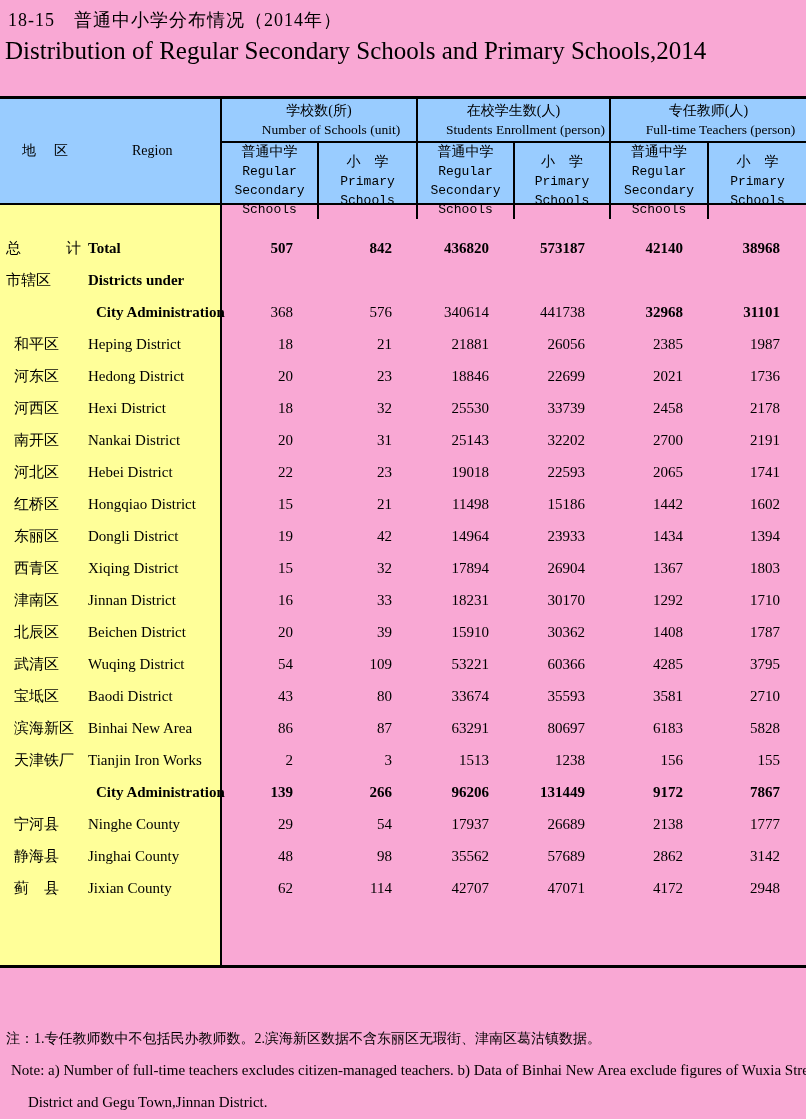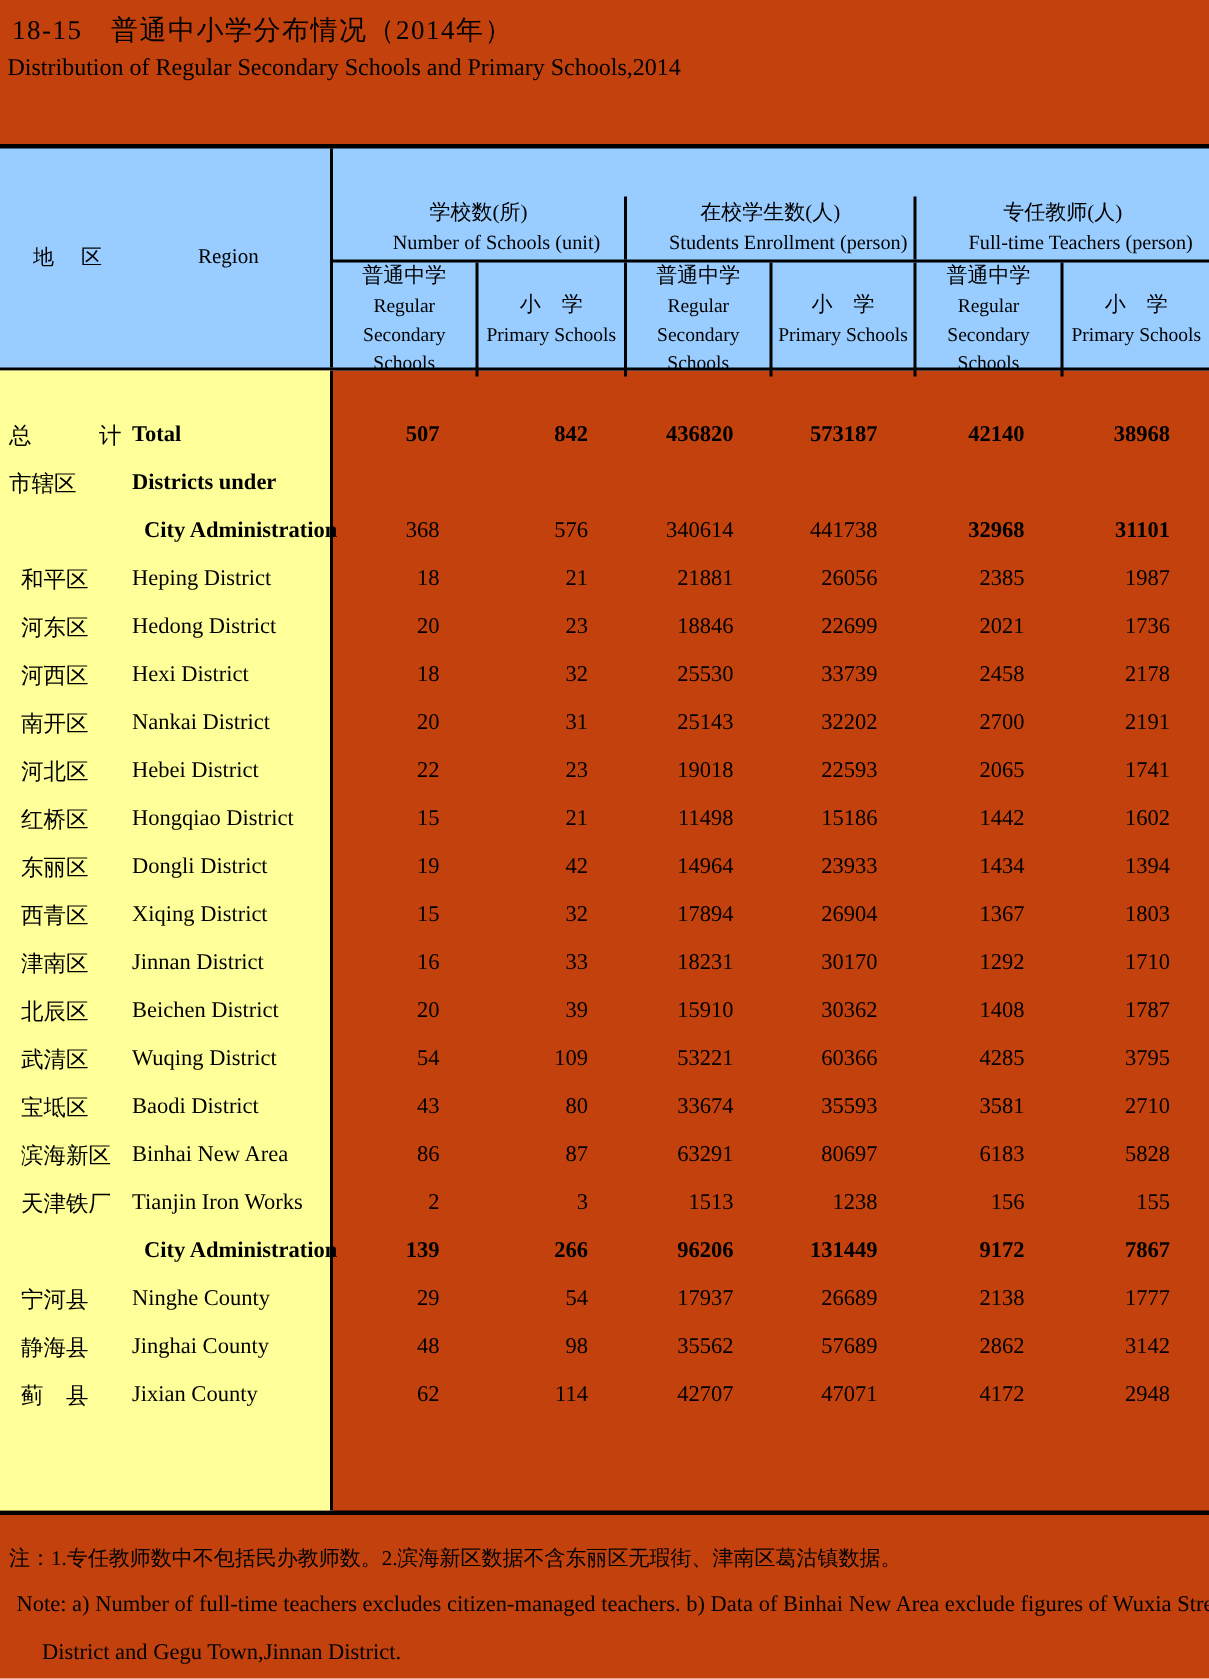--- a/index.html
+++ b/index.html
@@ -1,53 +1,53 @@
 <!DOCTYPE html>
 <html><head>
 <meta charset="utf-8">
 <style>
   html,body{margin:0;padding:0;background:#fff;}
   .page{
     position:relative;
     width:806px;height:1119px;
-    background:#c2410c;
+    background:#f9a8d4;
     font-family:"Liberation Serif","DejaVu Serif",serif;
     color:#000;
     overflow:hidden;
   }
   .title-cn{position:absolute;left:8px;top:8px;font-size:18px;letter-spacing:1px;white-space:nowrap;}
-  .title-en{position:absolute;left:5px;top:37px;font-size:16px;white-space:nowrap;}
+  .title-en{position:absolute;left:5px;top:37px;font-size:25px;white-space:nowrap;}
 
   .table{position:absolute;left:0;top:96px;width:806px;}
   .thead{
     border-top:3px solid #000;
     border-bottom:2px solid #000;
     display:flex;
   }
   .region-head{
     width:222px;box-sizing:border-box;border-right:2px solid #000;
     display:flex;align-items:center;
     font-size:14px;
   }
   .region-head .cn{margin-left:22px;letter-spacing:2px;}
   .region-head .en{margin-left:62px;}
-  .head-right{width:584px;margin-top:32px;}
+  .head-right{width:584px;}
   .grow{
     display:grid;grid-template-columns:196px 193px 195px;
     height:44px;box-sizing:border-box;border-bottom:2px solid #000;
   }
   .gcell{
     box-sizing:border-box;text-align:center;
     display:flex;flex-direction:column;justify-content:center;
     line-height:19px;
   }
   .gcell:nth-child(1),.gcell:nth-child(2){border-right:2px solid #000;}
   .gcell .cn{font-size:14px;}
   .gcell .en{font-size:13.5px;padding-left:24px;}
-  .srow{display:grid;grid-template-columns:97px 99px 97px 96px 98px 97px;height:70px;}
+  .srow{display:grid;grid-template-columns:97px 99px 97px 96px 98px 97px;height:60px;font-family:Liberation Mono, monospace;}
   .scell{
     box-sizing:border-box;text-align:center;
     display:flex;flex-direction:column;justify-content:center;
     font-size:13px;line-height:19px;
   }
   .scell:not(:last-child){border-right:2px solid #000;}
   .scell .cn{font-size:14px;}
 
   .tbody{
     position:relative;height:763px;box-sizing:border-box;

